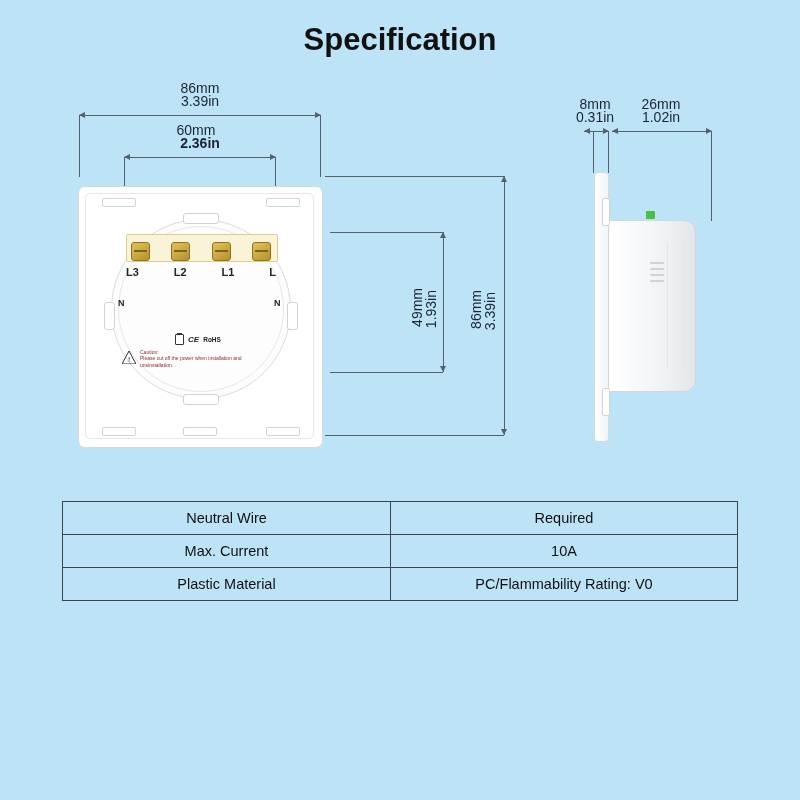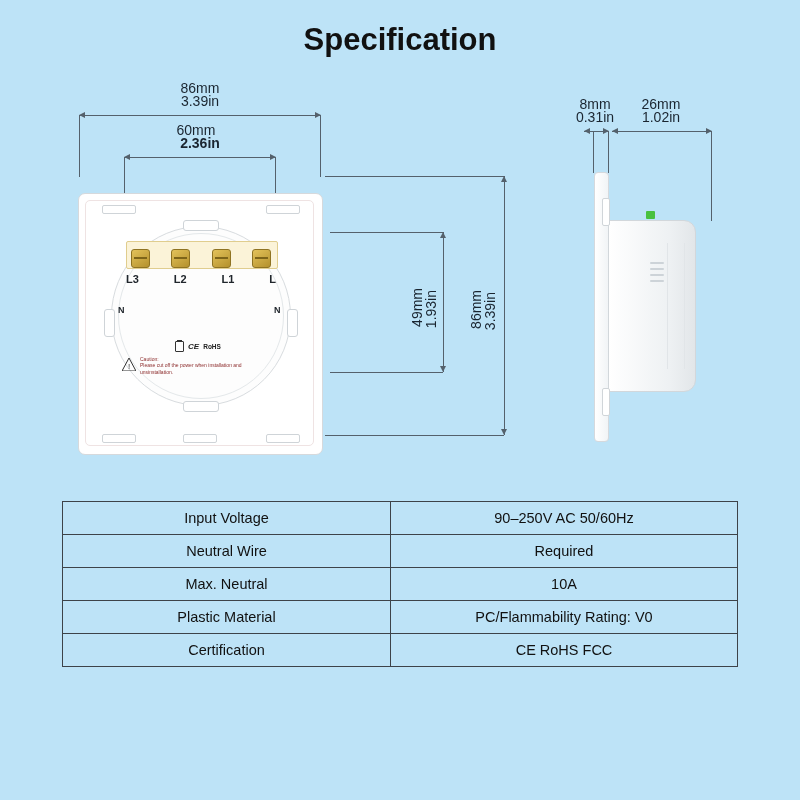--- a/index.html
+++ b/index.html
@@ -69,21 +69,21 @@
     width: 0; height: 0;
     border-left: 3px solid transparent;
     border-right: 3px solid transparent;
   }
   .arrow-u { border-bottom: 6px solid #54616c; }
   .arrow-d { border-top: 6px solid #54616c; }
 
   
   #front-switch {
     position: absolute;
-    left: 78px; top: 193px;
+    left: 78px; top: 186px;
     width: 243px; height: 260px;
   }
   .plate {
     position: absolute;
     left: 0; top: 0;
     width: 243px; height: 260px;
     background: #ffffff;
     border: 1px solid #d6d9dc;
     border-radius: 7px;
     box-shadow: inset 0 0 0 1px #fff;
@@ -445,35 +445,27 @@
       <div class="side-vent" style="top:102px;"></div>
       <div class="side-vent" style="top:108px;"></div>
       <div class="side-tab" style="left:8px; top:26px;"></div>
       <div class="side-tab" style="left:8px; top:216px;"></div>
     </div>
   </div>
 
   <table id="spec-table">
     <tbody>
       <tr>
-        <td class="key">Input Voltage</td>
-        <td>90–250V AC 50/60Hz</td>
-      </tr>
-      <tr>
         <td class="key">Neutral Wire</td>
         <td>Required</td>
       </tr>
       <tr>
-        <td class="key">Max. Neutral</td>
+        <td class="key">Max. Current</td>
         <td>10A</td>
       </tr>
       <tr>
         <td class="key">Plastic Material</td>
         <td>PC/Flammability Rating: V0</td>
       </tr>
-      <tr>
-        <td class="key">Certification</td>
-        <td>CE RoHS FCC</td>
-      </tr>
     </tbody>
   </table>
 
 </div>
 
 </body></html>

